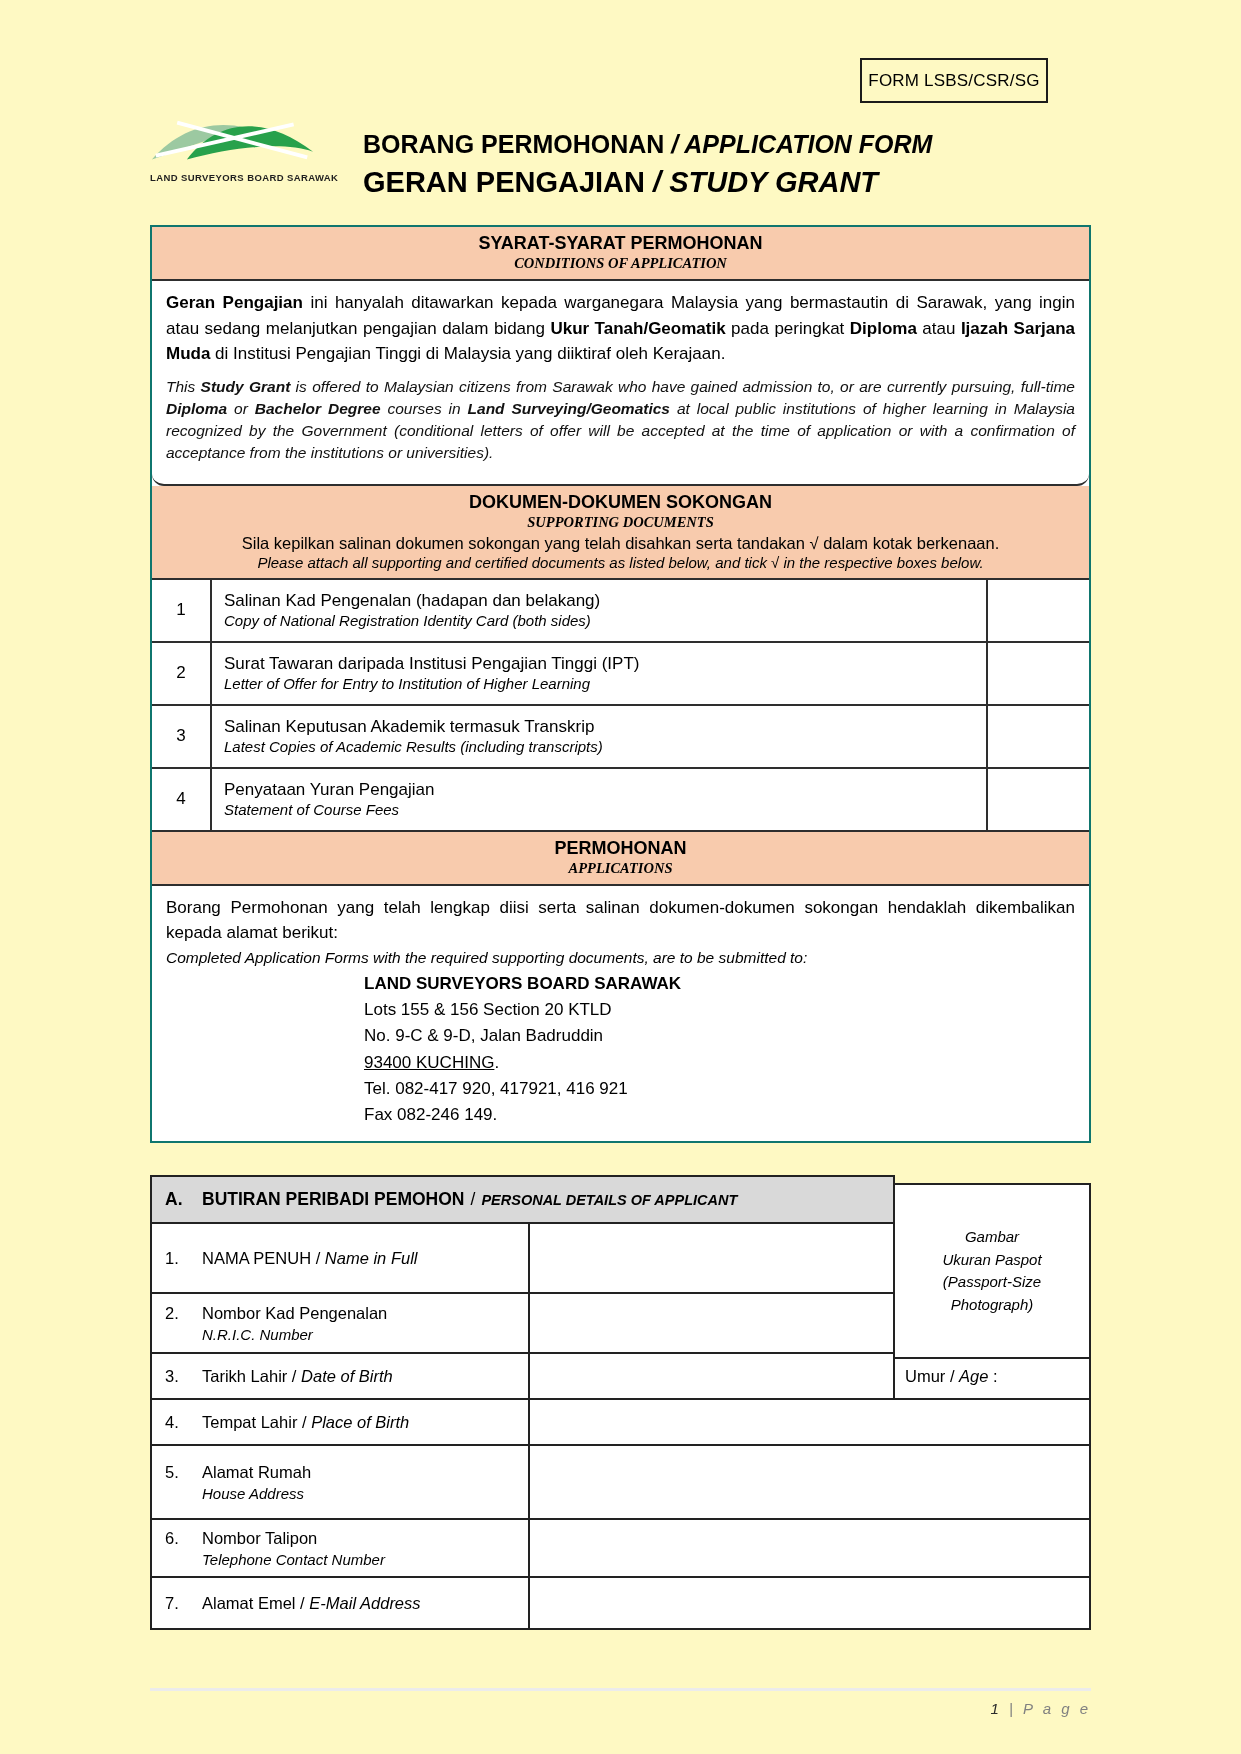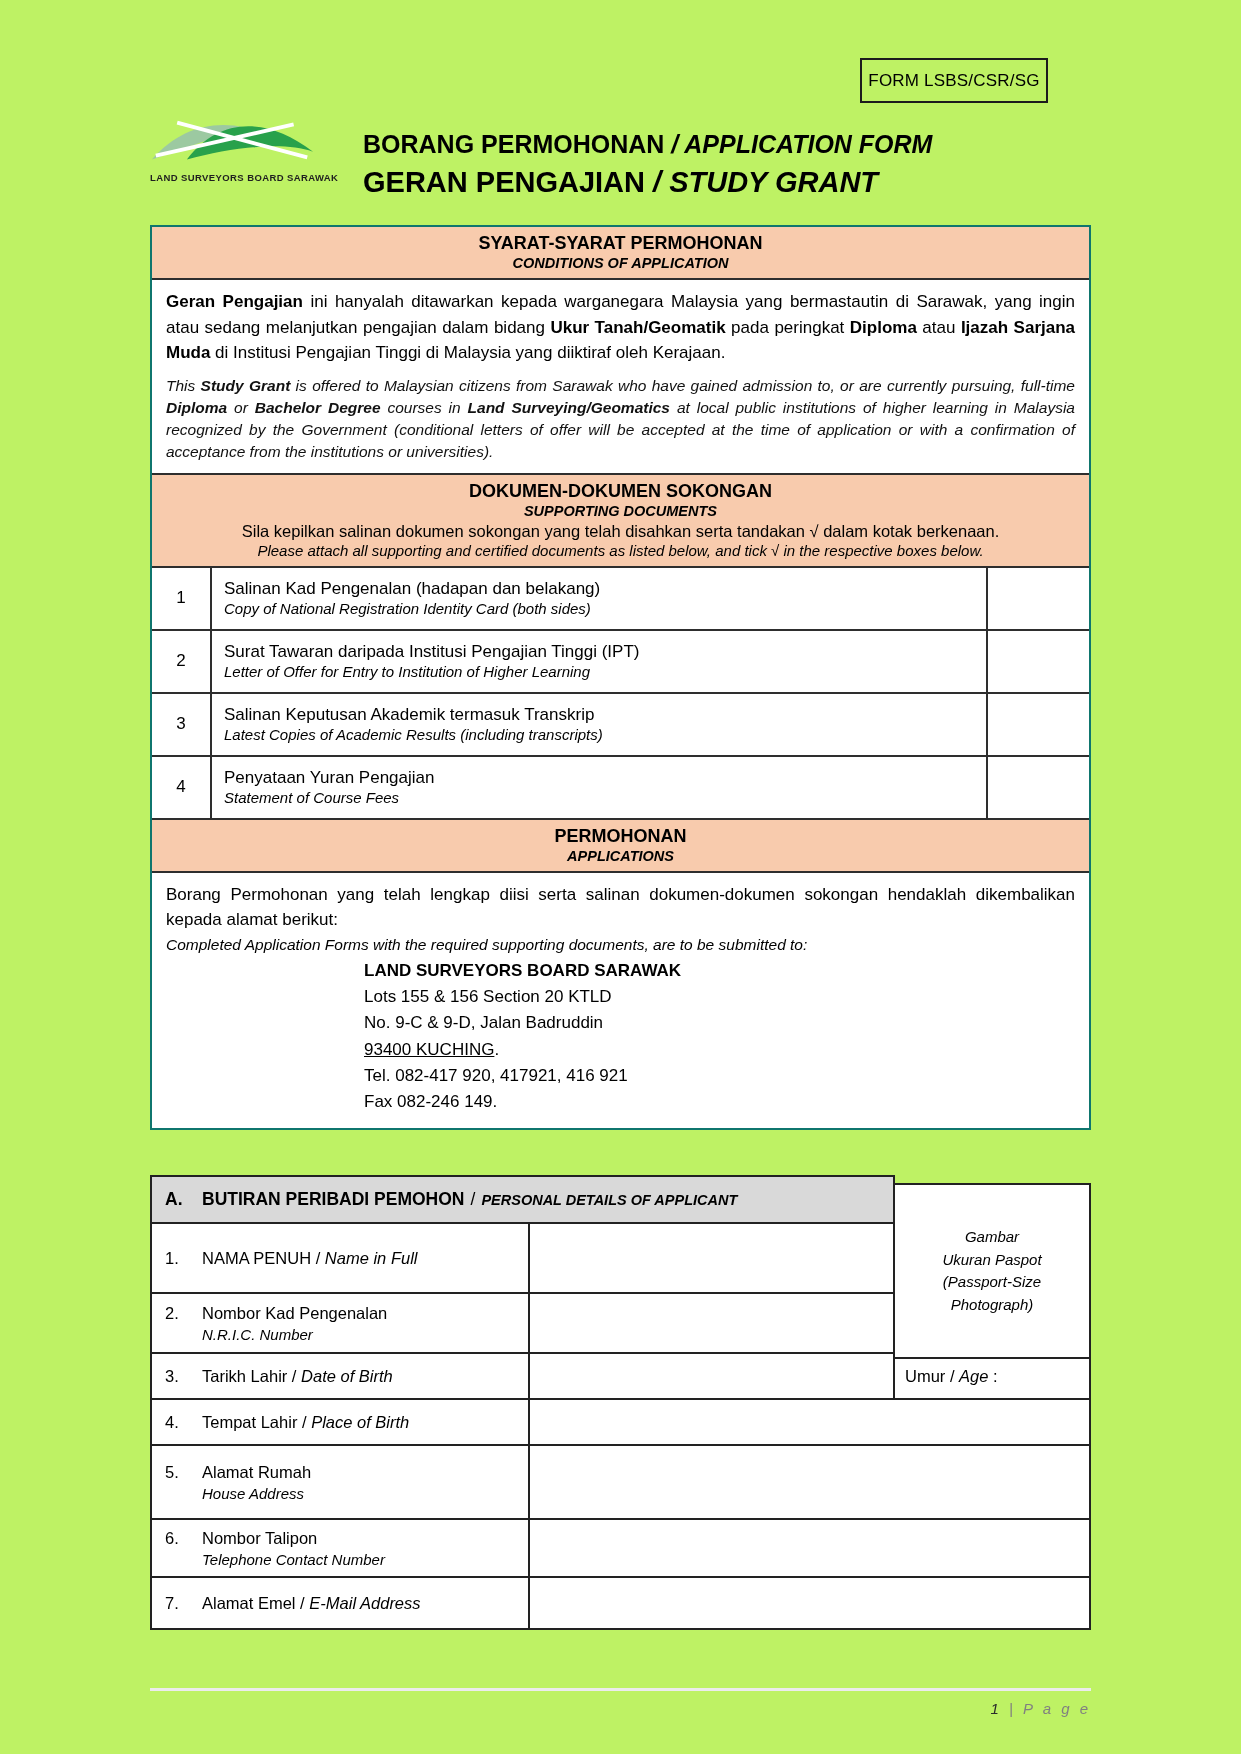--- a/index.html
+++ b/index.html
@@ -1,19 +1,19 @@
 <!DOCTYPE html>
 <html><head>
 <meta charset="utf-8">
 <style>
   html,body{margin:0;padding:0;background:#ffffff;}
   .page{
     position:relative;
     width:1241px;height:1754px;
-    background:#bef264;
+    background:#fef9c3;
     font-family:"Liberation Sans","DejaVu Sans",sans-serif;
     color:#000;
     overflow:hidden;
   }
   .b{font-weight:bold}
   .i{font-style:italic}
   .u{text-decoration:underline}
 
   
   .form-code-box{
@@ -37,25 +37,25 @@
     position:absolute;left:150px;top:225px;width:941px;
     border:2px solid #0f766e;box-sizing:border-box;
     background:#fff;
   }
   .sec-hdr{
     background:#F8CBAD;text-align:center;
     border-bottom:2px solid #2e2e2e;
     padding:6px 8px 7px;
   }
   .sec-hdr .h-my{font-size:18px;font-weight:bold;}
-  .sec-hdr .h-en{font-size:14.5px;font-weight:bold;font-style:italic;margin-top:1px;}
+  .sec-hdr .h-en{font-size:14.5px;font-weight:bold;font-style:italic;margin-top:1px;font-family:Liberation Serif, serif;}
   .sec-hdr .note-my{font-size:16.5px;margin-top:3px;}
   .sec-hdr .note-en{font-size:15px;font-style:italic;margin-top:1px;}
 
-  .cond-body{padding:9px 14px 10px;border-bottom:2px solid #2e2e2e;}
+  .cond-body{padding:9px 14px 20px;border-bottom:2px solid #2e2e2e;border-radius:12px;}
   .para-my{font-size:17px;line-height:1.5;text-align:justify;}
   .para-en{font-size:15.5px;line-height:1.42;text-align:justify;font-style:italic;margin-top:9px;color:#111;}
 
   .doc-row{display:flex;border-bottom:2px solid #2e2e2e;min-height:63px;box-sizing:border-box;}
   .doc-no{width:60px;flex:0 0 60px;border-right:2px solid #2e2e2e;display:flex;align-items:center;justify-content:center;font-size:17px;box-sizing:border-box;}
   .doc-desc{flex:1;padding:6px 12px;border-right:2px solid #2e2e2e;display:flex;flex-direction:column;justify-content:center;box-sizing:border-box;}
   .doc-desc .d-my{font-size:17px;}
   .doc-desc .d-en{font-size:15px;font-style:italic;margin-top:1px;}
   .doc-check{width:101px;flex:0 0 101px;background:#fff;}
 

